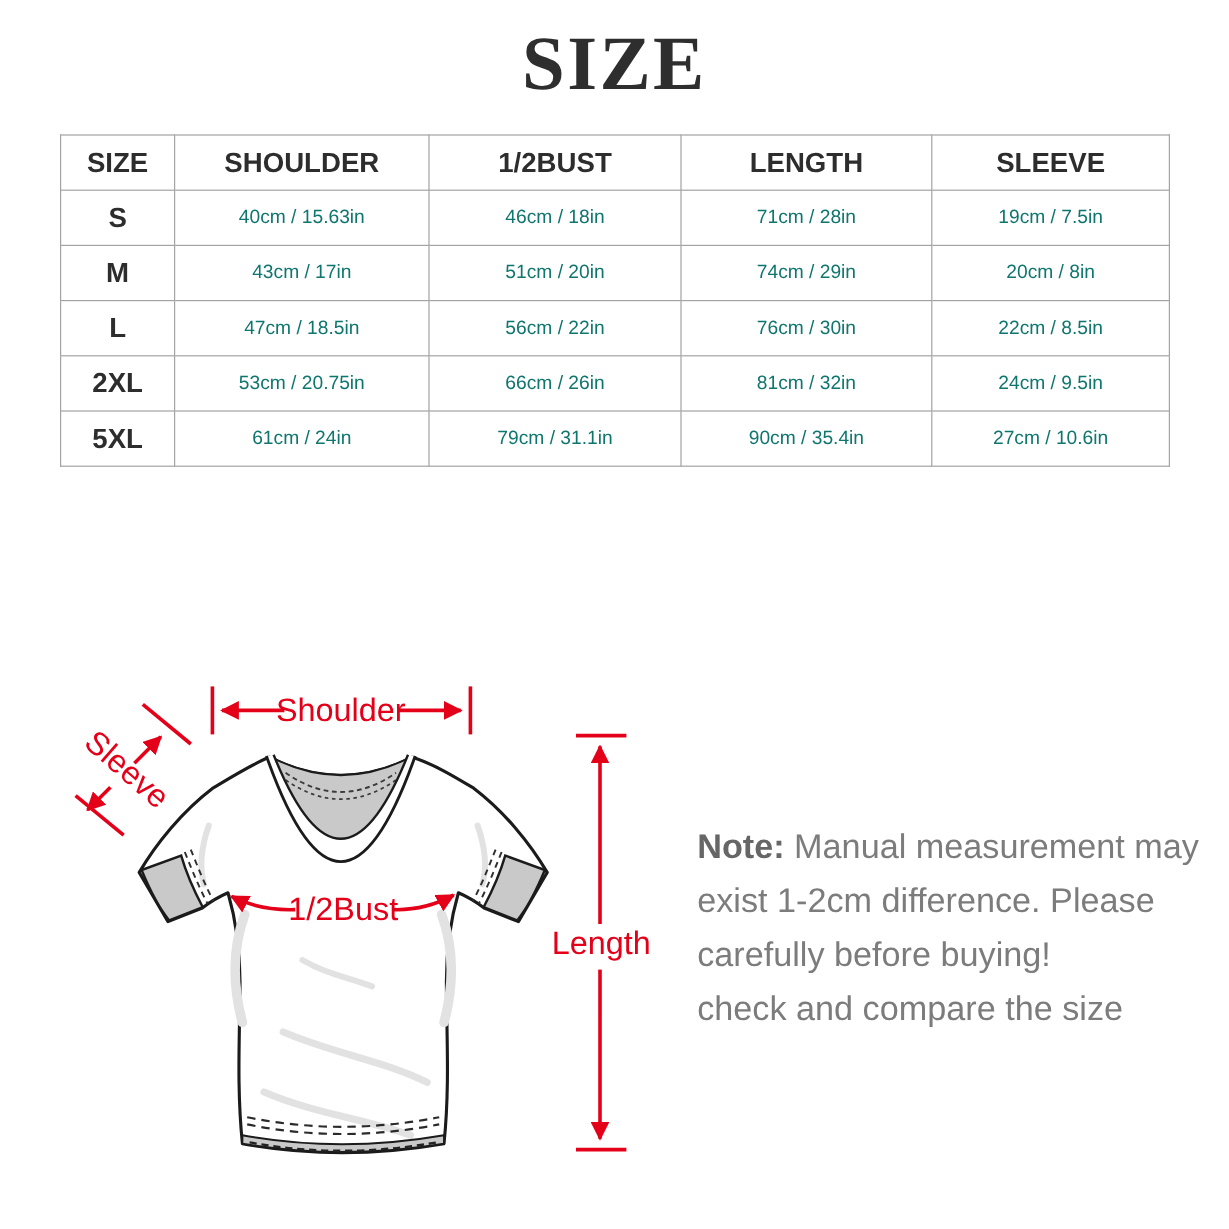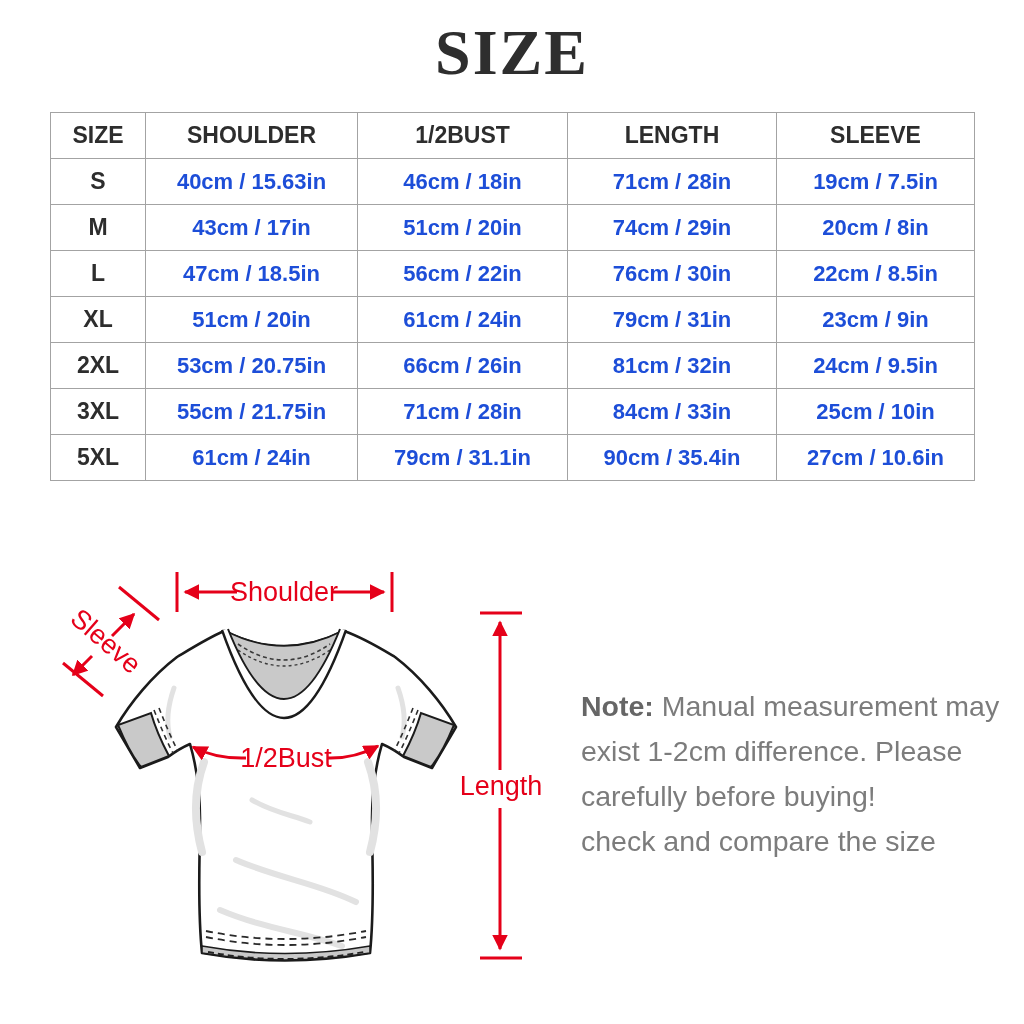--- a/index.html
+++ b/index.html
@@ -6,21 +6,21 @@
   .canvas{position:relative;width:1024px;height:992px;background:#ffffff;overflow:hidden;
           font-family:"Liberation Sans",sans-serif;}
   .title{position:absolute;top:16px;left:0;width:100%;text-align:center;
          font-family:"Liberation Serif",serif;font-weight:700;font-size:64px;
          color:#2e2e2e;letter-spacing:2px;}
   table.size-table{position:absolute;left:50px;top:112px;width:924px;
                    border-collapse:collapse;table-layout:fixed;}
   .size-table th,.size-table td{border:1px solid #a3a3a3;text-align:center;
                    vertical-align:middle;height:45px;padding:0;overflow:hidden;}
   .size-table th{font-size:23px;font-weight:700;color:#2d2d2d;}
-  .size-table td{font-size:22px;font-weight:700;color:#1d4ed8;}
+  .size-table td{font-size:16px;font-weight:400;color:#0f766e;}
   .size-table td.size-col{font-size:23px;font-weight:700;color:#2d2d2d;}
   svg.diagram{position:absolute;left:40px;top:560px;width:520px;height:440px;}
   .note{position:absolute;left:581px;top:684px;width:425px;
         font-size:28.5px;line-height:45px;color:#7c7c7c;}
   .note .note-prefix{font-weight:700;color:#666666;}
   .red-label{font-family:"Liberation Sans",sans-serif;font-size:27px;fill:#e50019;}
 </style>
 </head>
 <body>
 
@@ -59,39 +59,25 @@
       <td>20cm / 8in</td>
     </tr>
     <tr>
       <td class="size-col">L</td>
       <td>47cm / 18.5in</td>
       <td>56cm / 22in</td>
       <td>76cm / 30in</td>
       <td>22cm / 8.5in</td>
     </tr>
     <tr>
-      <td class="size-col">XL</td>
-      <td>51cm / 20in</td>
-      <td>61cm / 24in</td>
-      <td>79cm / 31in</td>
-      <td>23cm / 9in</td>
-    </tr>
-    <tr>
       <td class="size-col">2XL</td>
       <td>53cm / 20.75in</td>
       <td>66cm / 26in</td>
       <td>81cm / 32in</td>
       <td>24cm / 9.5in</td>
-    </tr>
-    <tr>
-      <td class="size-col">3XL</td>
-      <td>55cm / 21.75in</td>
-      <td>71cm / 28in</td>
-      <td>84cm / 33in</td>
-      <td>25cm / 10in</td>
     </tr>
     <tr>
       <td class="size-col">5XL</td>
       <td>61cm / 24in</td>
       <td>79cm / 31.1in</td>
       <td>90cm / 35.4in</td>
       <td>27cm / 10.6in</td>
     </tr>
   </tbody>
     </table>

